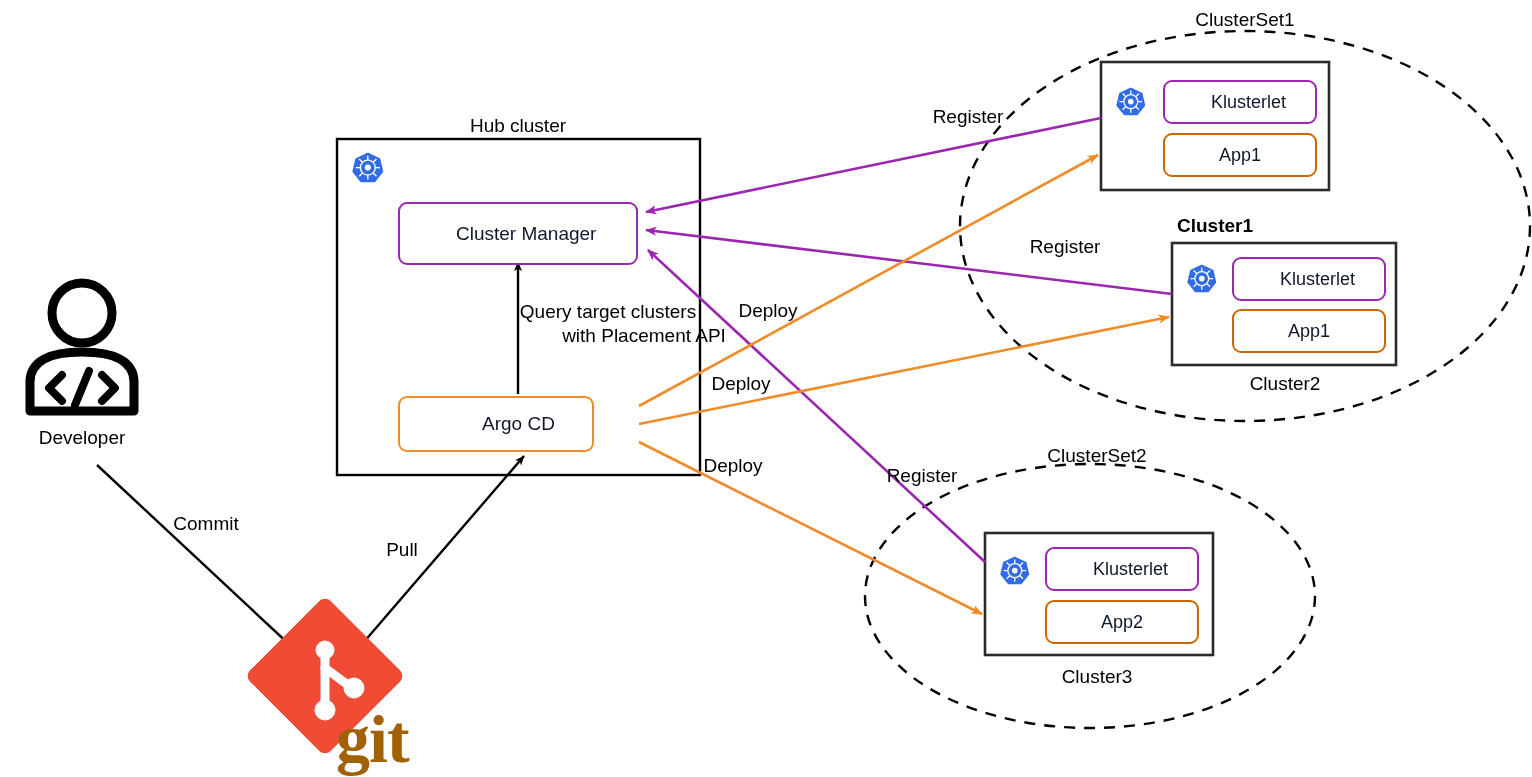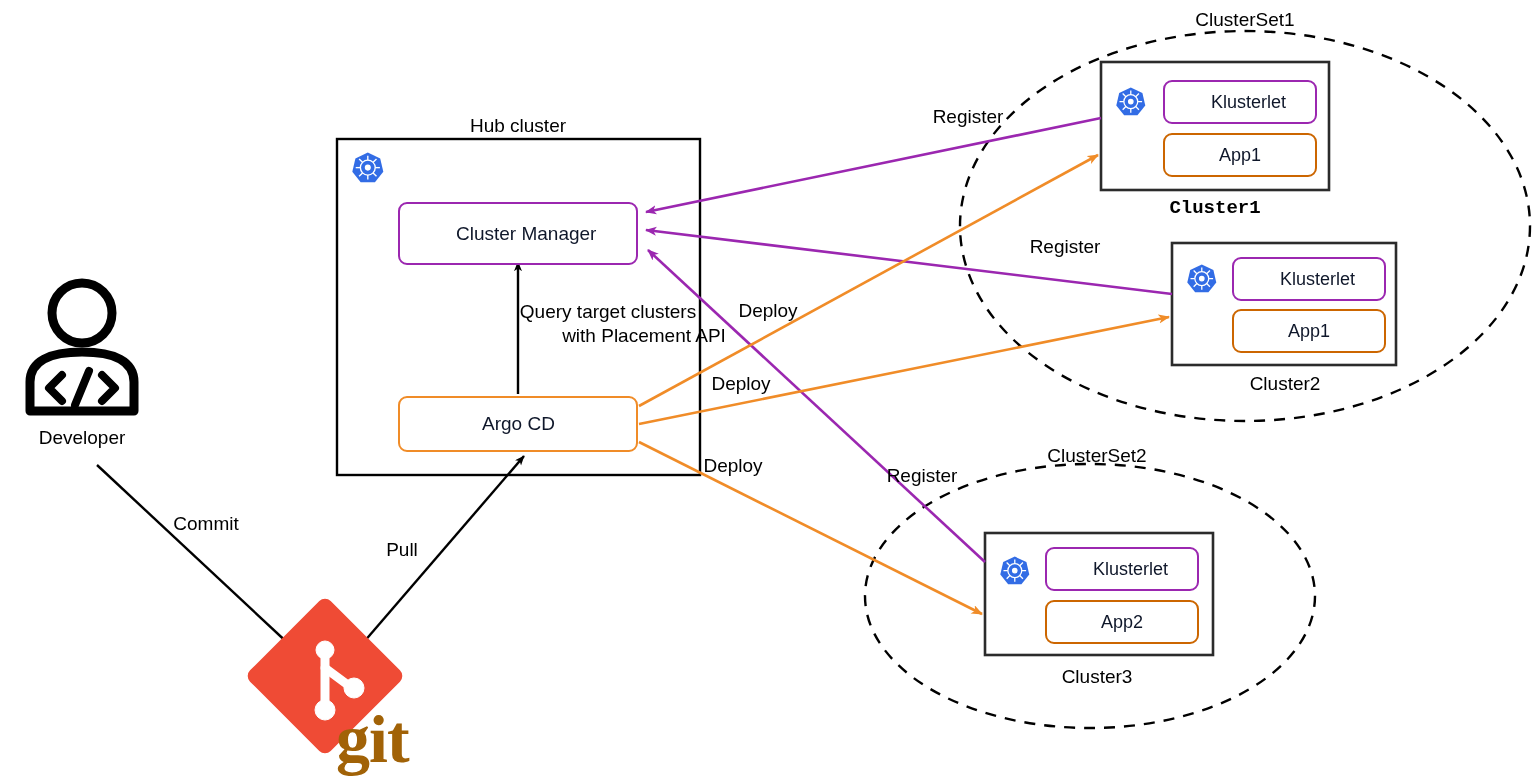--- a/index.html
+++ b/index.html
@@ -220,21 +220,21 @@
 
   <div class="lbl center" style="left:518px; top:114px;text-align:center;">Hub cluster</div>
 
   <div class="node-box rounded" style="left:398px; top:202px; width:240px; height:63px; border:2.6px solid #9b27b0;">
     <span class="node-text" style="margin-left:56px;">Cluster Manager</span>
   </div>
 
   <div class="lbl center" style="left:608px; top:300px;">Query target clusters</div>
   <div class="lbl center" style="left:644px; top:324px;">with Placement API</div>
 
-  <div class="node-box rounded" style="left:398px; top:396px; width:240px; height:56px; border:2.6px solid #f08c28;">
+  <div class="node-box rounded" style="left:398px; top:396px; width:196px; height:56px; border:2.6px solid #f08c28;">
     <span class="node-text" style="margin-left:82px;">Argo CD</span>
   </div>
 
   <div class="lbl center" style="left:82px; top:426px;">Developer</div>
 
   <div style="position:absolute; left:336px; top:700px; font-family:'Liberation Serif', serif; font-size:68px; font-weight:bold; color:#a16207; letter-spacing:-1px;">git</div>
 
   <div class="lbl center" style="left:206px; top:512px;">Commit</div>
   <div class="lbl center" style="left:402px; top:538px;">Pull</div>
 
@@ -248,21 +248,21 @@
 
   <div class="lbl center" style="left:1245px; top:8px;text-align:center;">ClusterSet1</div>
   <div class="lbl center" style="left:1097px; top:444px;">ClusterSet2</div>
 
   <div class="node-box rounded" style="left:1163px; top:80px; width:154px; height:44px; border:2.2px solid #9b27b0; justify-content:flex-start;">
     <span class="node-text" style="margin-left:46px; font-size:18px;">Klusterlet</span>
   </div>
   <div class="node-box rounded" style="left:1163px; top:133px; width:154px; height:44px; border:2.2px solid #cc6600; justify-content:center;">
     <span class="node-text" style="font-size:18px;">App1</span>
   </div>
-  <div class="lbl center" style="left:1215px; top:197px; font-weight:bold;font-family:Liberation Mono, monospace;">Cluster1</div>
+  <div class="lbl center" style="left:1215px; top:214px; font-weight:bold;">Cluster1</div>
 
   <div class="node-box rounded" style="left:1232px; top:257px; width:154px; height:44px; border:2.2px solid #9b27b0; justify-content:flex-start;">
     <span class="node-text" style="margin-left:46px; font-size:18px;">Klusterlet</span>
   </div>
   <div class="node-box rounded" style="left:1232px; top:309px; width:154px; height:44px; border:2.2px solid #cc6600; justify-content:center;">
     <span class="node-text" style="font-size:18px;">App1</span>
   </div>
   <div class="lbl center" style="left:1285px; top:372px;">Cluster2</div>
 
   <div class="node-box rounded" style="left:1045px; top:547px; width:154px; height:44px; border:2.2px solid #9b27b0; justify-content:flex-start;">

